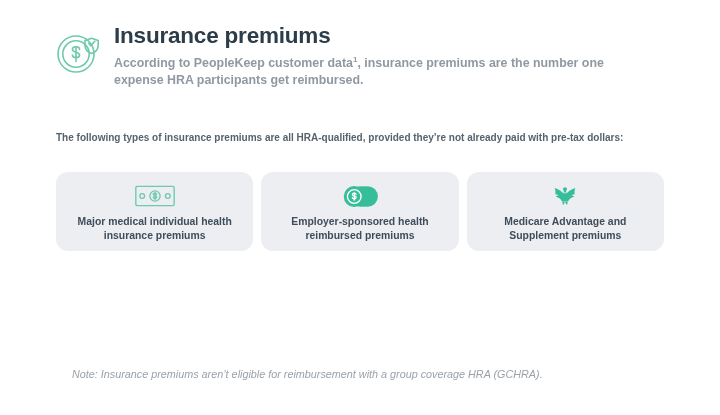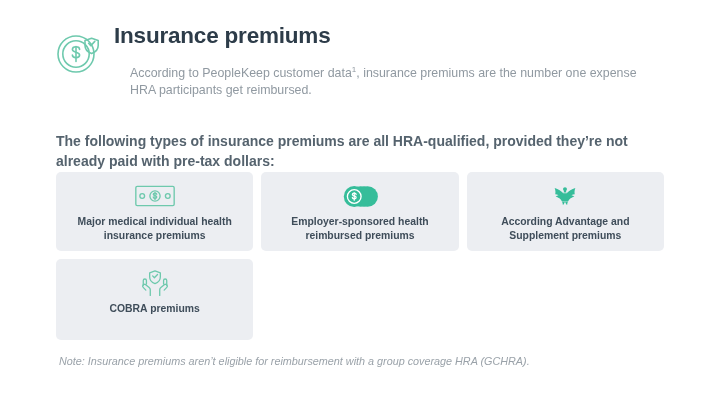--- a/index.html
+++ b/index.html
@@ -44,59 +44,59 @@
   .page-title {
     font-size: 22.5px;
     font-weight: bold;
     color: #2d3c49;
     letter-spacing: -0.2px;
     line-height: 1.1;
     margin: 0 0 6px 0;
   }
   .page-subtitle {
     font-size: 12.4px;
-    font-weight: normal;
+    font-weight: bold;
     color: #9099a1;
     line-height: 1.42;
-    margin: 16px;
+    margin: 0;
     max-width: 540px;
   }
   .page-subtitle sup {
     font-size: 8px;
     vertical-align: super;
     line-height: 0;
   }
 
   
   .lead {
     position: absolute;
     left: 56px;
     top: 131px;
     width: 610px;
-    font-size: 14px;
+    font-size: 10px;
     font-weight: bold;
     color: #55636e;
     line-height: 1.45;
     margin: 0;
   }
 
   
   .grid {
     position: absolute;
     left: 56px;
     top: 172px;
     width: 608px;
     display: grid;
     grid-template-columns: repeat(3, 1fr);
     grid-template-rows: 79px 81px;
     gap: 8px 8px;
   }
   .card {
     background: #eceef2;
-    border-radius: 5px;
+    border-radius: 12px;
     display: flex;
     flex-direction: column;
     align-items: center;
     justify-content: flex-start;
     padding: 9px 8px 6px 8px;
     box-sizing: border-box;
     overflow: hidden;
   }
   .card-icon {
     height: 30px;
@@ -116,21 +116,21 @@
 
   
   .note {
     position: absolute;
     left: 56px;
     top: 352px;
     width: 612px;
     font-size: 10.8px;
     font-style: italic;
     color: #9aa2a9;
-    margin: 3px;
+    margin: 16px;
   }
 </style>
 </head>
 <body>
 
 <div class="page">
 
   <div class="header">
 
     <div class="header-icon">
@@ -194,34 +194,21 @@
       <div class="card-icon">
         <svg viewBox="0 0 40 30" width="32" height="26">
           <g fill="#36bd9a">
             <path d="M20 4.2c-1.4 0-2.4 1-2.4 2.3 0 .9.5 1.7 1.2 2.1l-.7 2.1h3.8l-.7-2.1c.7-.4 1.2-1.2 1.2-2.1 0-1.3-1-2.3-2.4-2.3z"></path>
             <path d="M17.9 11.5c-2.4-2.6-6.2-5.2-10.8-6.5 1.1 2.9 1.2 5.6.7 7.9 1.6.1 3 .6 4.1 1.3-1.3.2-2.6.8-3.6 1.7 2.4.4 4.4 1.6 5.8 3 .9.9 1.6 1.9 2.1 2.9h7.6c.5-1 1.2-2 2.1-2.9 1.4-1.4 3.4-2.6 5.8-3-1-.9-2.3-1.5-3.6-1.7 1.1-.7 2.5-1.2 4.1-1.3-.5-2.3-.4-5 .7-7.9-4.6 1.3-8.4 3.9-10.8 6.5z"></path>
             <path d="M16.4 22.3c.6 1.6.9 3.1 1 4.3.9-1.1 1.8-2.5 2.6-4.3z"></path>
             <path d="M23.6 22.3h-3.6c.8 1.8 1.7 3.2 2.6 4.3.1-1.2.4-2.7 1-4.3z"></path>
           </g>
         </svg>
       </div>
-      <div class="card-label">According Advantage and Supplement premiums</div>
-    </div>
-
-    <div class="card">
-      <div class="card-icon">
-        <svg viewBox="0 0 36 32" width="32" height="28" fill="none" stroke="#6ec9ad" stroke-width="1.5" stroke-linecap="round" stroke-linejoin="round">
-          <path d="M18 2.2l6.1 2.1v4.9c0 3.4-2.4 6.3-6.1 7.6-3.7-1.3-6.1-4.2-6.1-7.6V4.3z"></path>
-          <path d="M15.3 7.9l2 2.1 3.6-3.8"></path>
-          <path d="M12.6 30.2v-6.4c0-1-.5-1.9-1.3-2.6L7.4 18c-.9-.8-2.2-.7-3 .2-.7.8-.7 2 .1 2.8l3 3.1"></path>
-          <path d="M4.6 18.6v-5.4c0-1 .8-1.8 1.8-1.8s1.8.8 1.8 1.8v4"></path>
-          <path d="M23.4 30.2v-6.4c0-1 .5-1.9 1.3-2.6l3.9-3.2c.9-.8 2.2-.7 3 .2.7.8.7 2-.1 2.8l-3 3.1"></path>
-          <path d="M31.4 18.6v-5.4c0-1-.8-1.8-1.8-1.8s-1.8.8-1.8 1.8v4"></path>
-        </svg>
-      </div>
-      <div class="card-label">COBRA premiums</div>
-    </div>
+      <div class="card-label">Medicare Advantage and Supplement premiums</div>
+    </div>
+
 
   </div>
 
   <p class="note">Note: Insurance premiums aren’t eligible for reimbursement with a group coverage HRA (GCHRA).</p>
 
 </div>
 
 </body></html>

